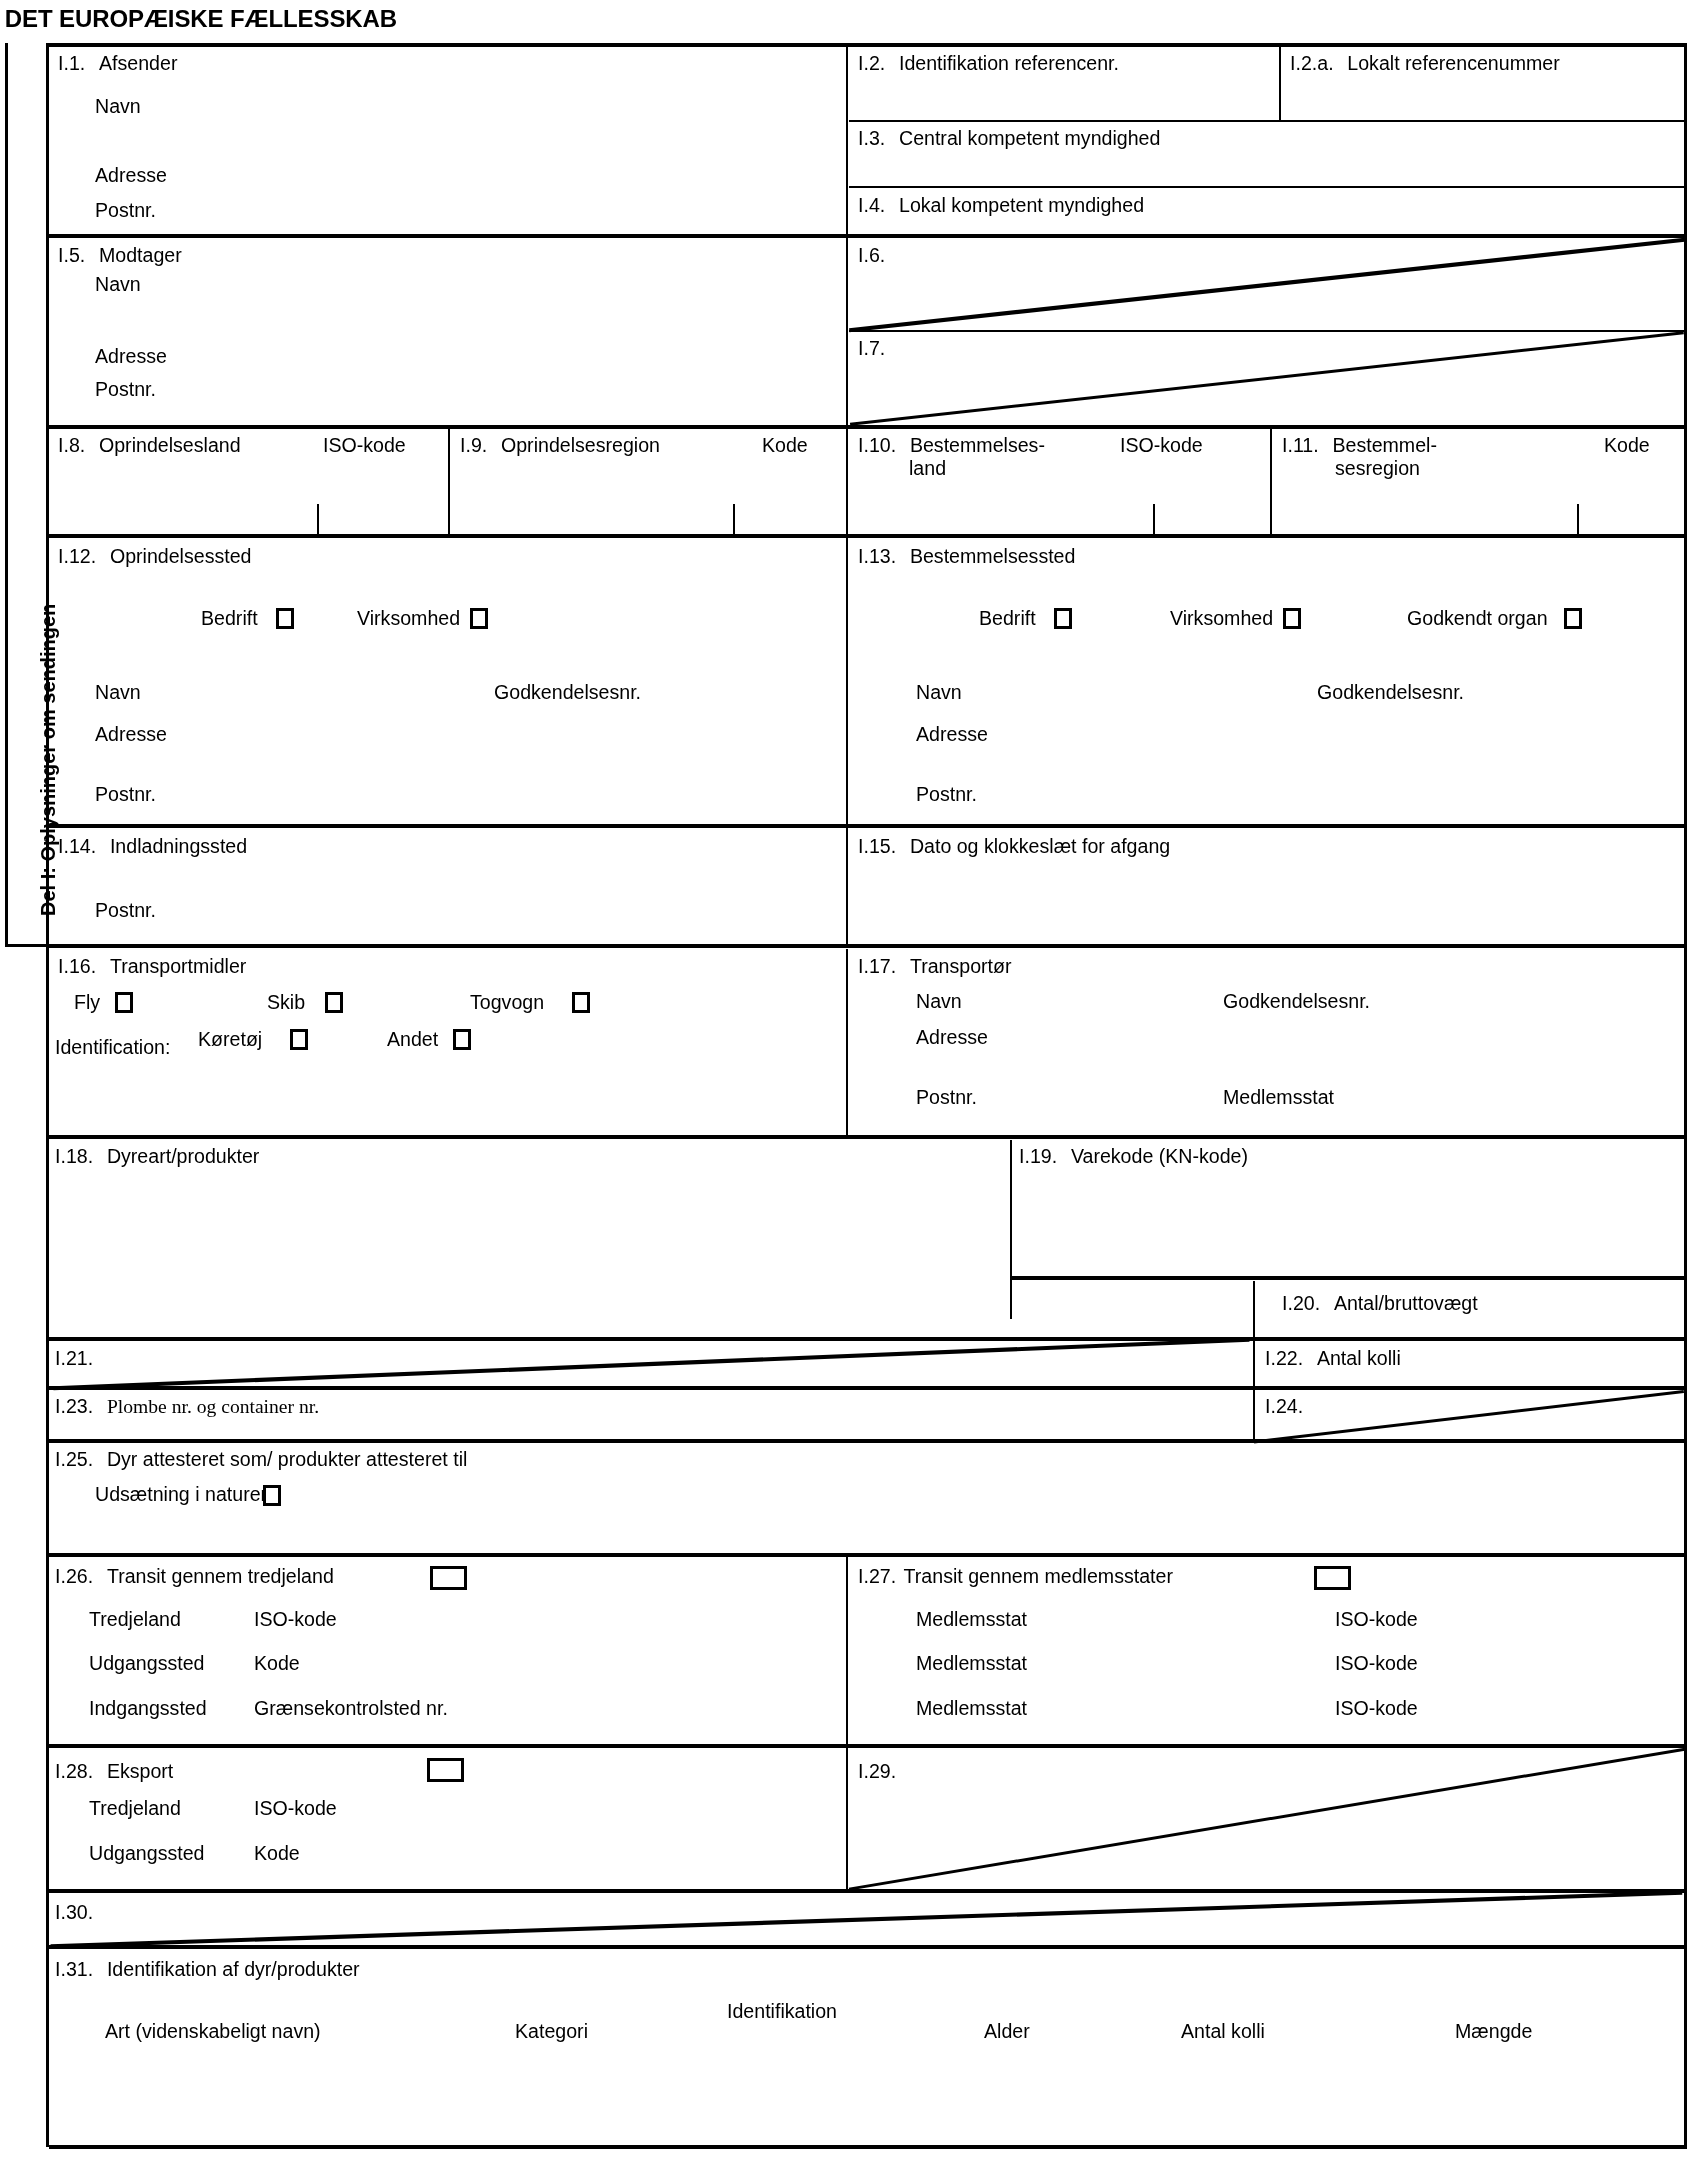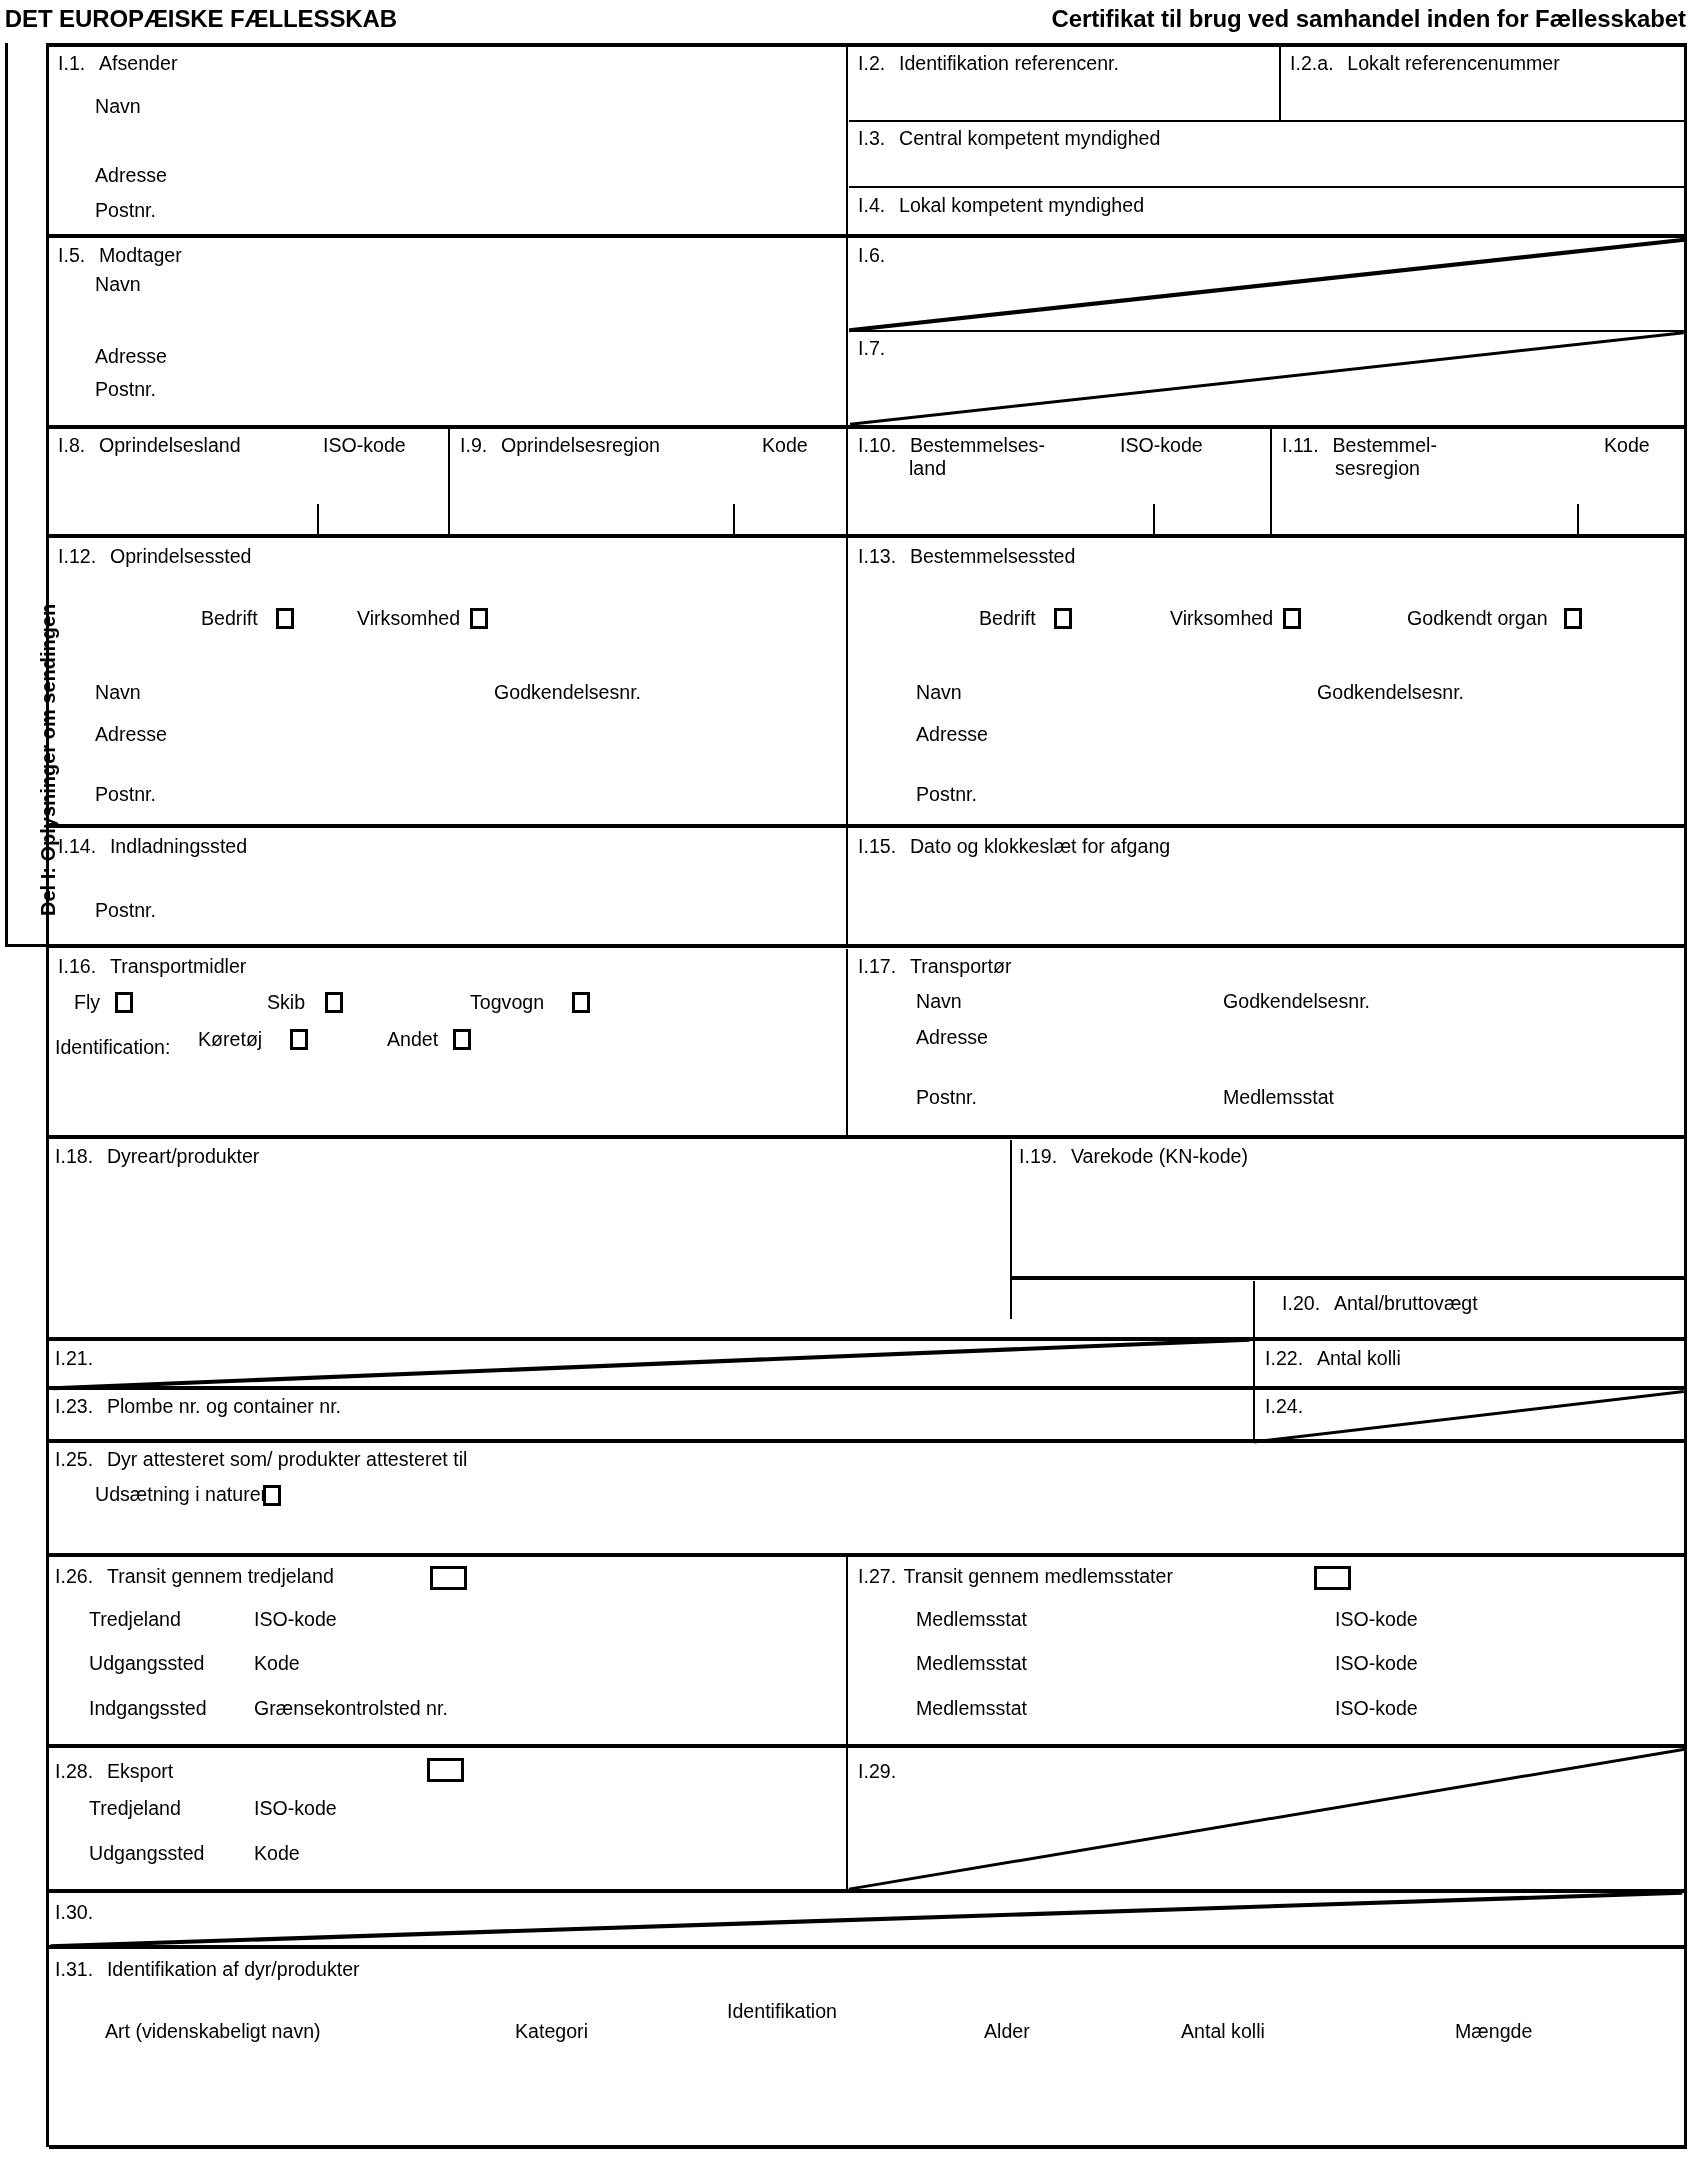--- a/index.html
+++ b/index.html
@@ -48,21 +48,20 @@
   .diag{position:absolute;overflow:visible;}
   .diag line{stroke:#000;}
 </style>
 </head>
 <body>
 
 <div class="page">
 
   <div class="hdr">
     <div class="hdr-left">DET EUROPÆISKE FÆLLESSKAB</div>
-    <div class="hdr-right">Certifikat til brug ved samhandel inden for Fællesskabet</div>
   </div>
 
   <div class="vl" style="left:4.8px;top:43px;width:3px;height:904px;"></div>
 
   <div class="vl" style="left:46px;top:43px;width:3px;height:904px;"></div>
 
   <div class="hl" style="left:4.8px;top:944px;width:45px;height:3px;"></div>
 
   <div class="vl" style="left:46px;top:944px;width:3px;height:1203px;"></div>
 
@@ -267,21 +266,21 @@
   </svg>
   <div class="lbl" style="left:1265px;top:1347px;">
     <span>I.22.</span>
     <span style="margin-left:8.3px;">Antal kolli</span>
   </div>
   <div class="hl" style="left:49px;top:1386px;width:1638px;height:4.2px;"></div>
 
   <div class="vl" style="left:1253px;top:1390px;width:2.4px;height:50px;"></div>
   <div class="lbl" style="left:55px;top:1395px;">
     <span>I.23.</span>
-    <span style="margin-left:8.3px;">Plombe nr. og container nr.</span>
+    <span style="margin-left:8.3px;font-family:Liberation Serif, serif;">Plombe nr. og container nr.</span>
   </div>
   <div class="lbl" style="left:1265px;top:1395px;">
     <span>I.24.</span>
   </div>
   <svg class="diag" style="left:1254px;top:1390px;width:431px;height:54px;" viewBox="0 0 725 90" width="431" height="54">
     <line x1="0" y1="87" x2="723" y2="2" stroke-width="5"></line>
   </svg>
   <div class="hl" style="left:49px;top:1439px;width:1638px;height:4.2px;"></div>
 
   <div class="lbl" style="left:55px;top:1448px;">

